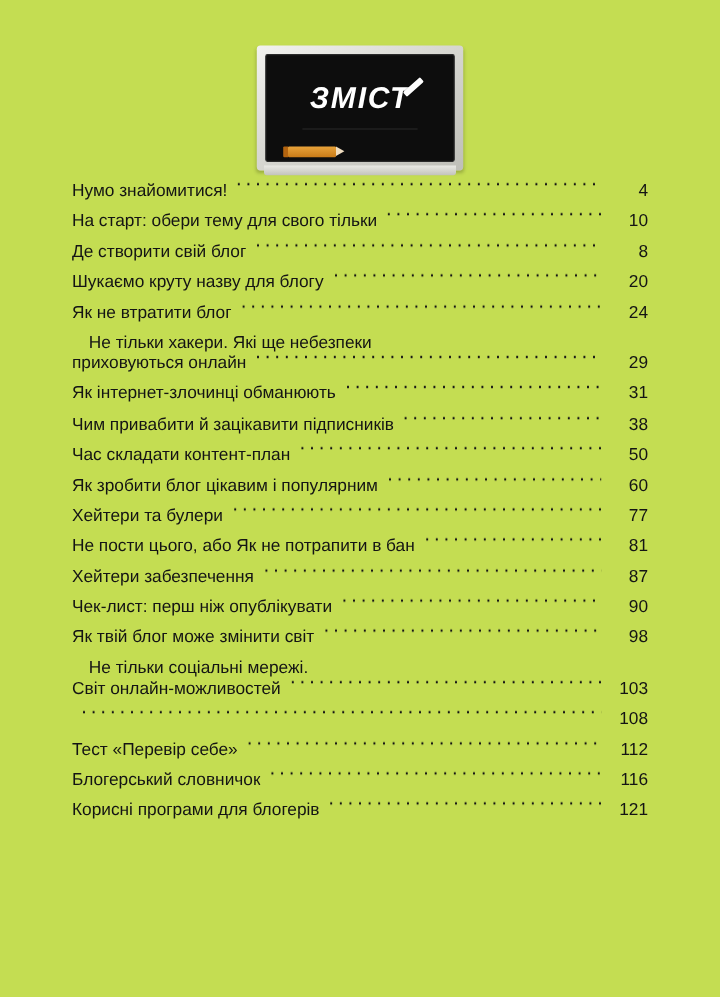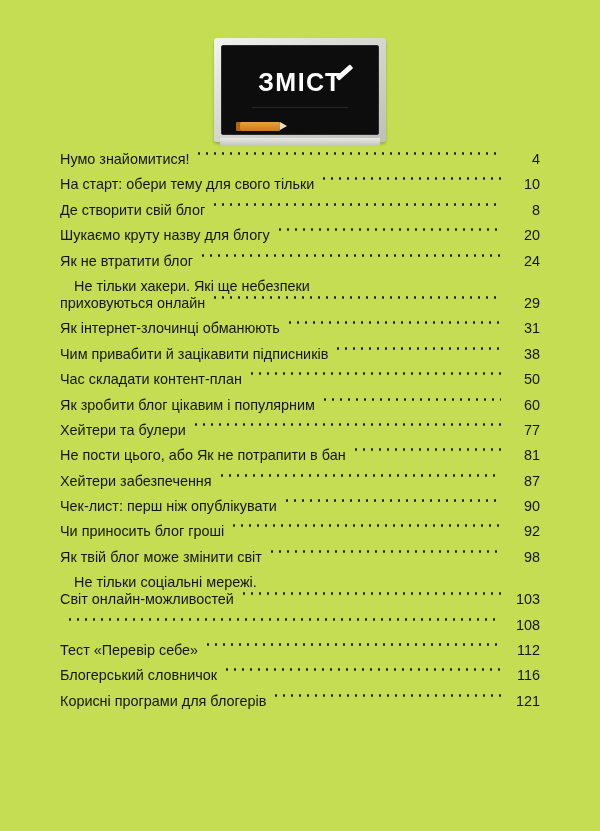--- a/index.html
+++ b/index.html
@@ -21,20 +21,21 @@
     box-sizing: border-box;
   }
 
   
   .board-wrap {
     position: absolute;
     left: 214px;
     top: 38px;
     width: 192px;
     height: 110px;
+    font-style: italic;
   }
   .board-frame {
     position: absolute;
     left: 0;
     top: 0;
     width: 172px;
     height: 104px;
     box-sizing: border-box;
     background: linear-gradient(150deg, #f2f2ef 0%, #d8d8d2 45%, #bfbfb8 100%);
     border-radius: 3px;
@@ -261,25 +262,20 @@
         <span class="toc-label">Хейтери забезпечення</span>
         <span class="toc-dots"></span>
         <span class="toc-page">87</span>
       </div>
       <div class="toc-row">
         <span class="toc-label">Чек-лист: перш ніж опублікувати</span>
         <span class="toc-dots"></span>
         <span class="toc-page">90</span>
       </div>
       <div class="toc-row">
-        <span class="toc-label">Чи приносить блог гроші</span>
-        <span class="toc-dots"></span>
-        <span class="toc-page">92</span>
-      </div>
-      <div class="toc-row">
         <span class="toc-label">Як твій блог може змінити світ</span>
         <span class="toc-dots"></span>
         <span class="toc-page">98</span>
       </div>
       <div class="toc-row cont">
         <span class="toc-label">Не тільки соціальні мережі.</span>
         <span class="toc-dots nodots"></span>
         <span class="toc-page"></span>
       </div>
       <div class="toc-row">

